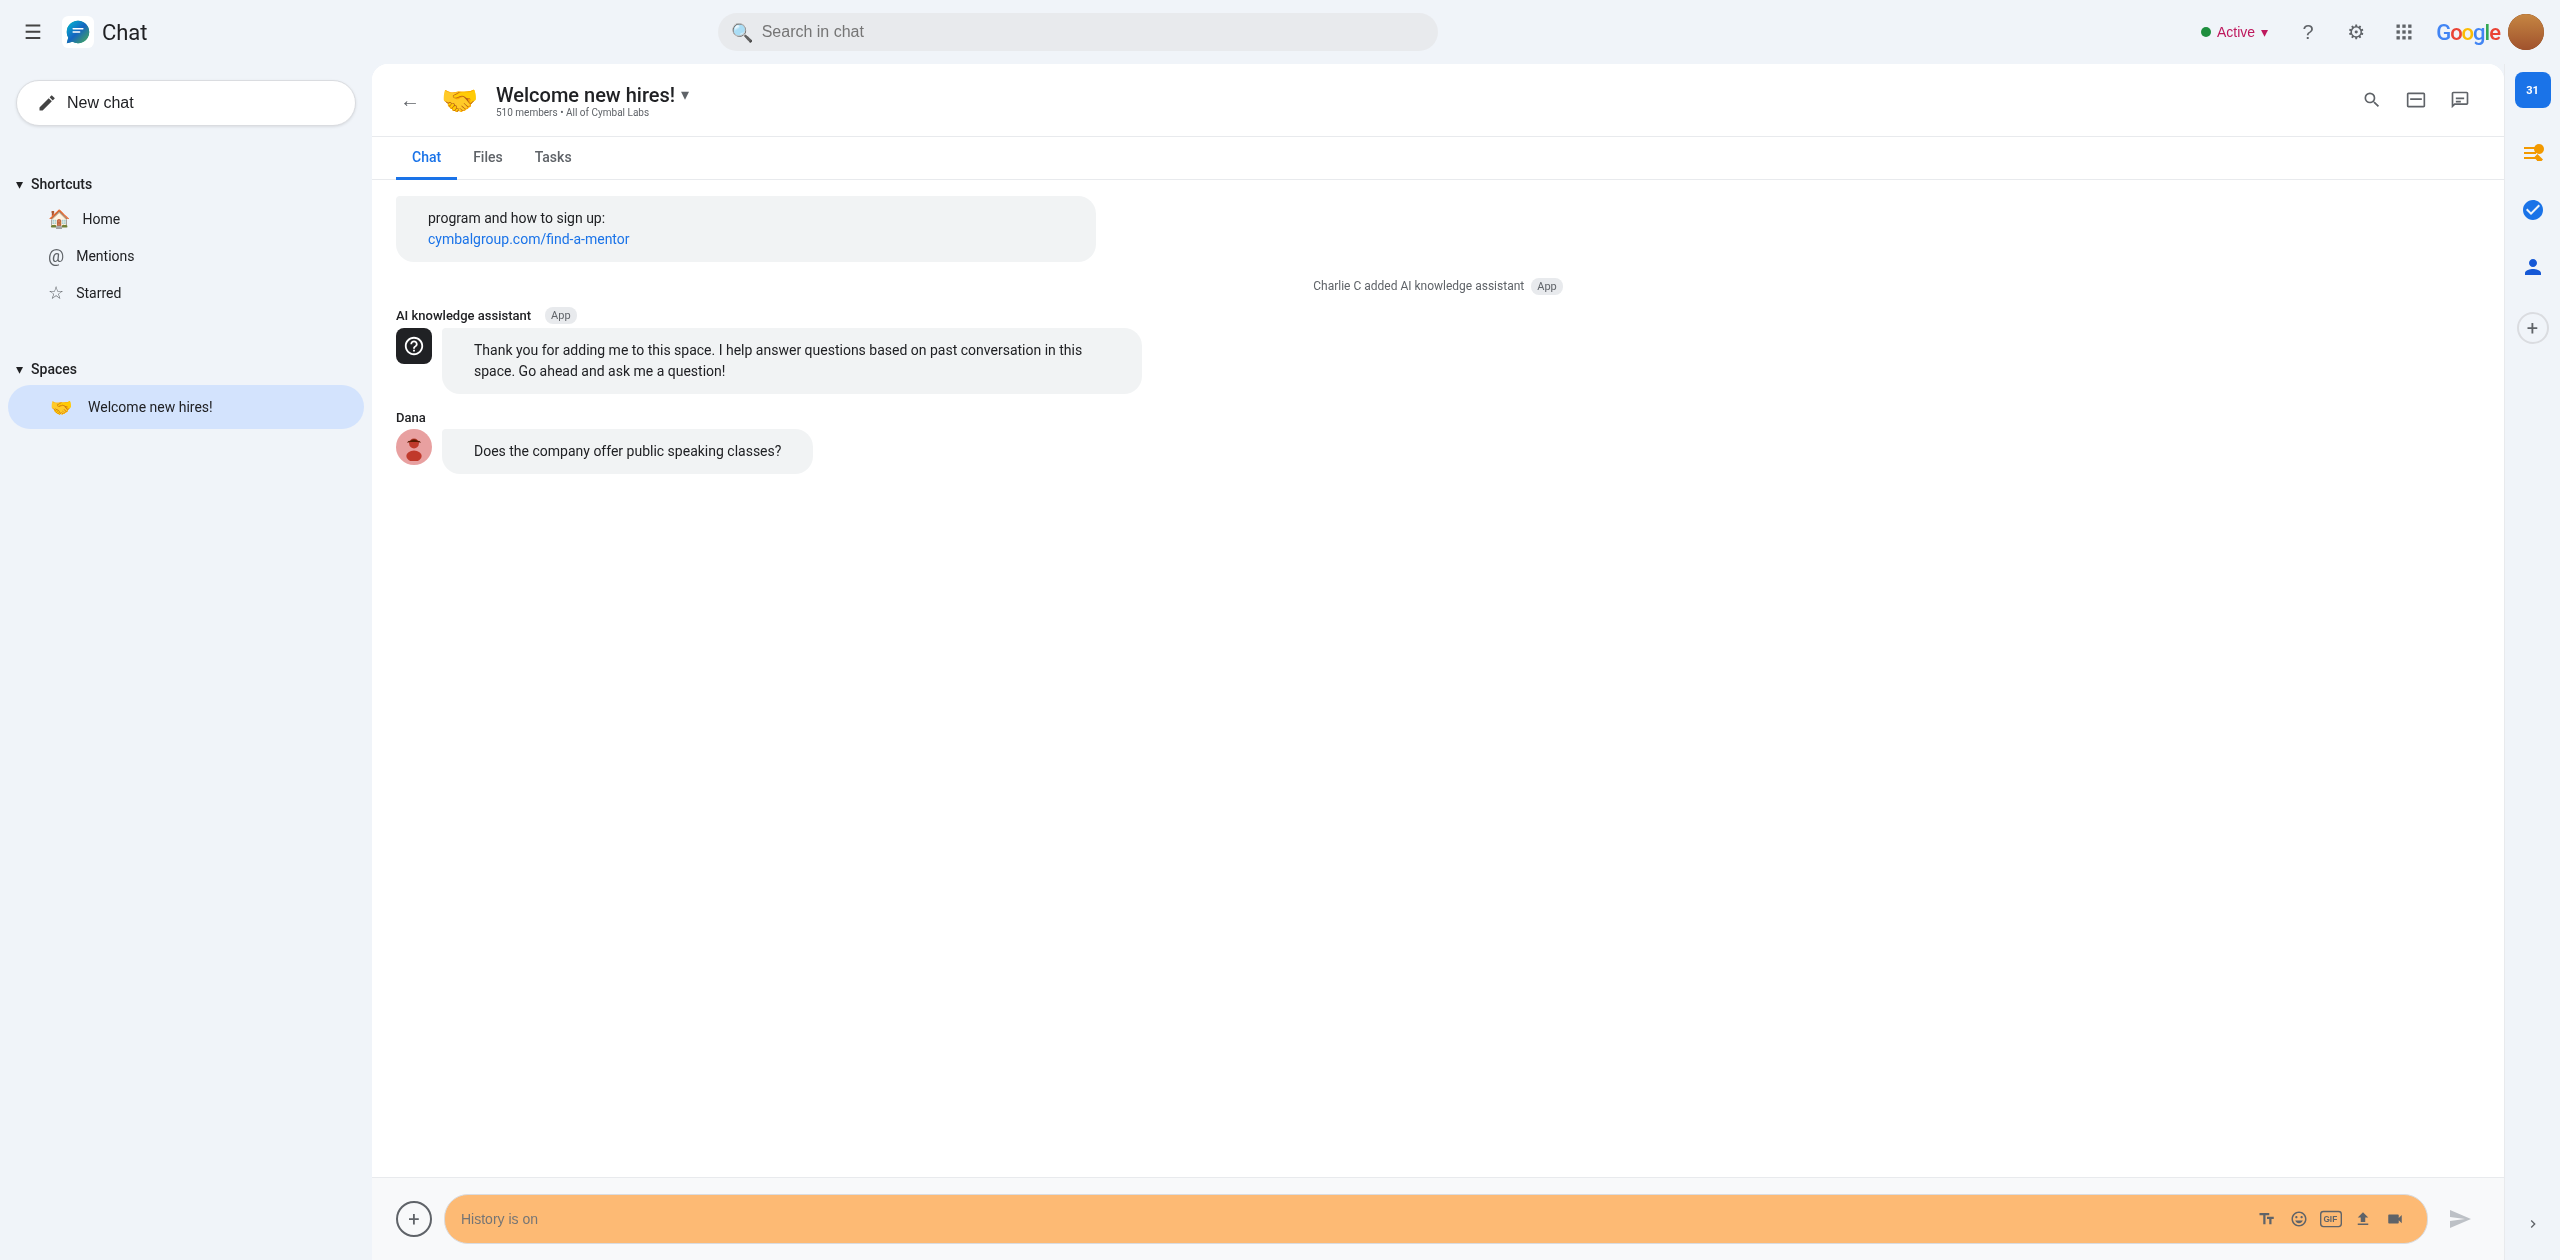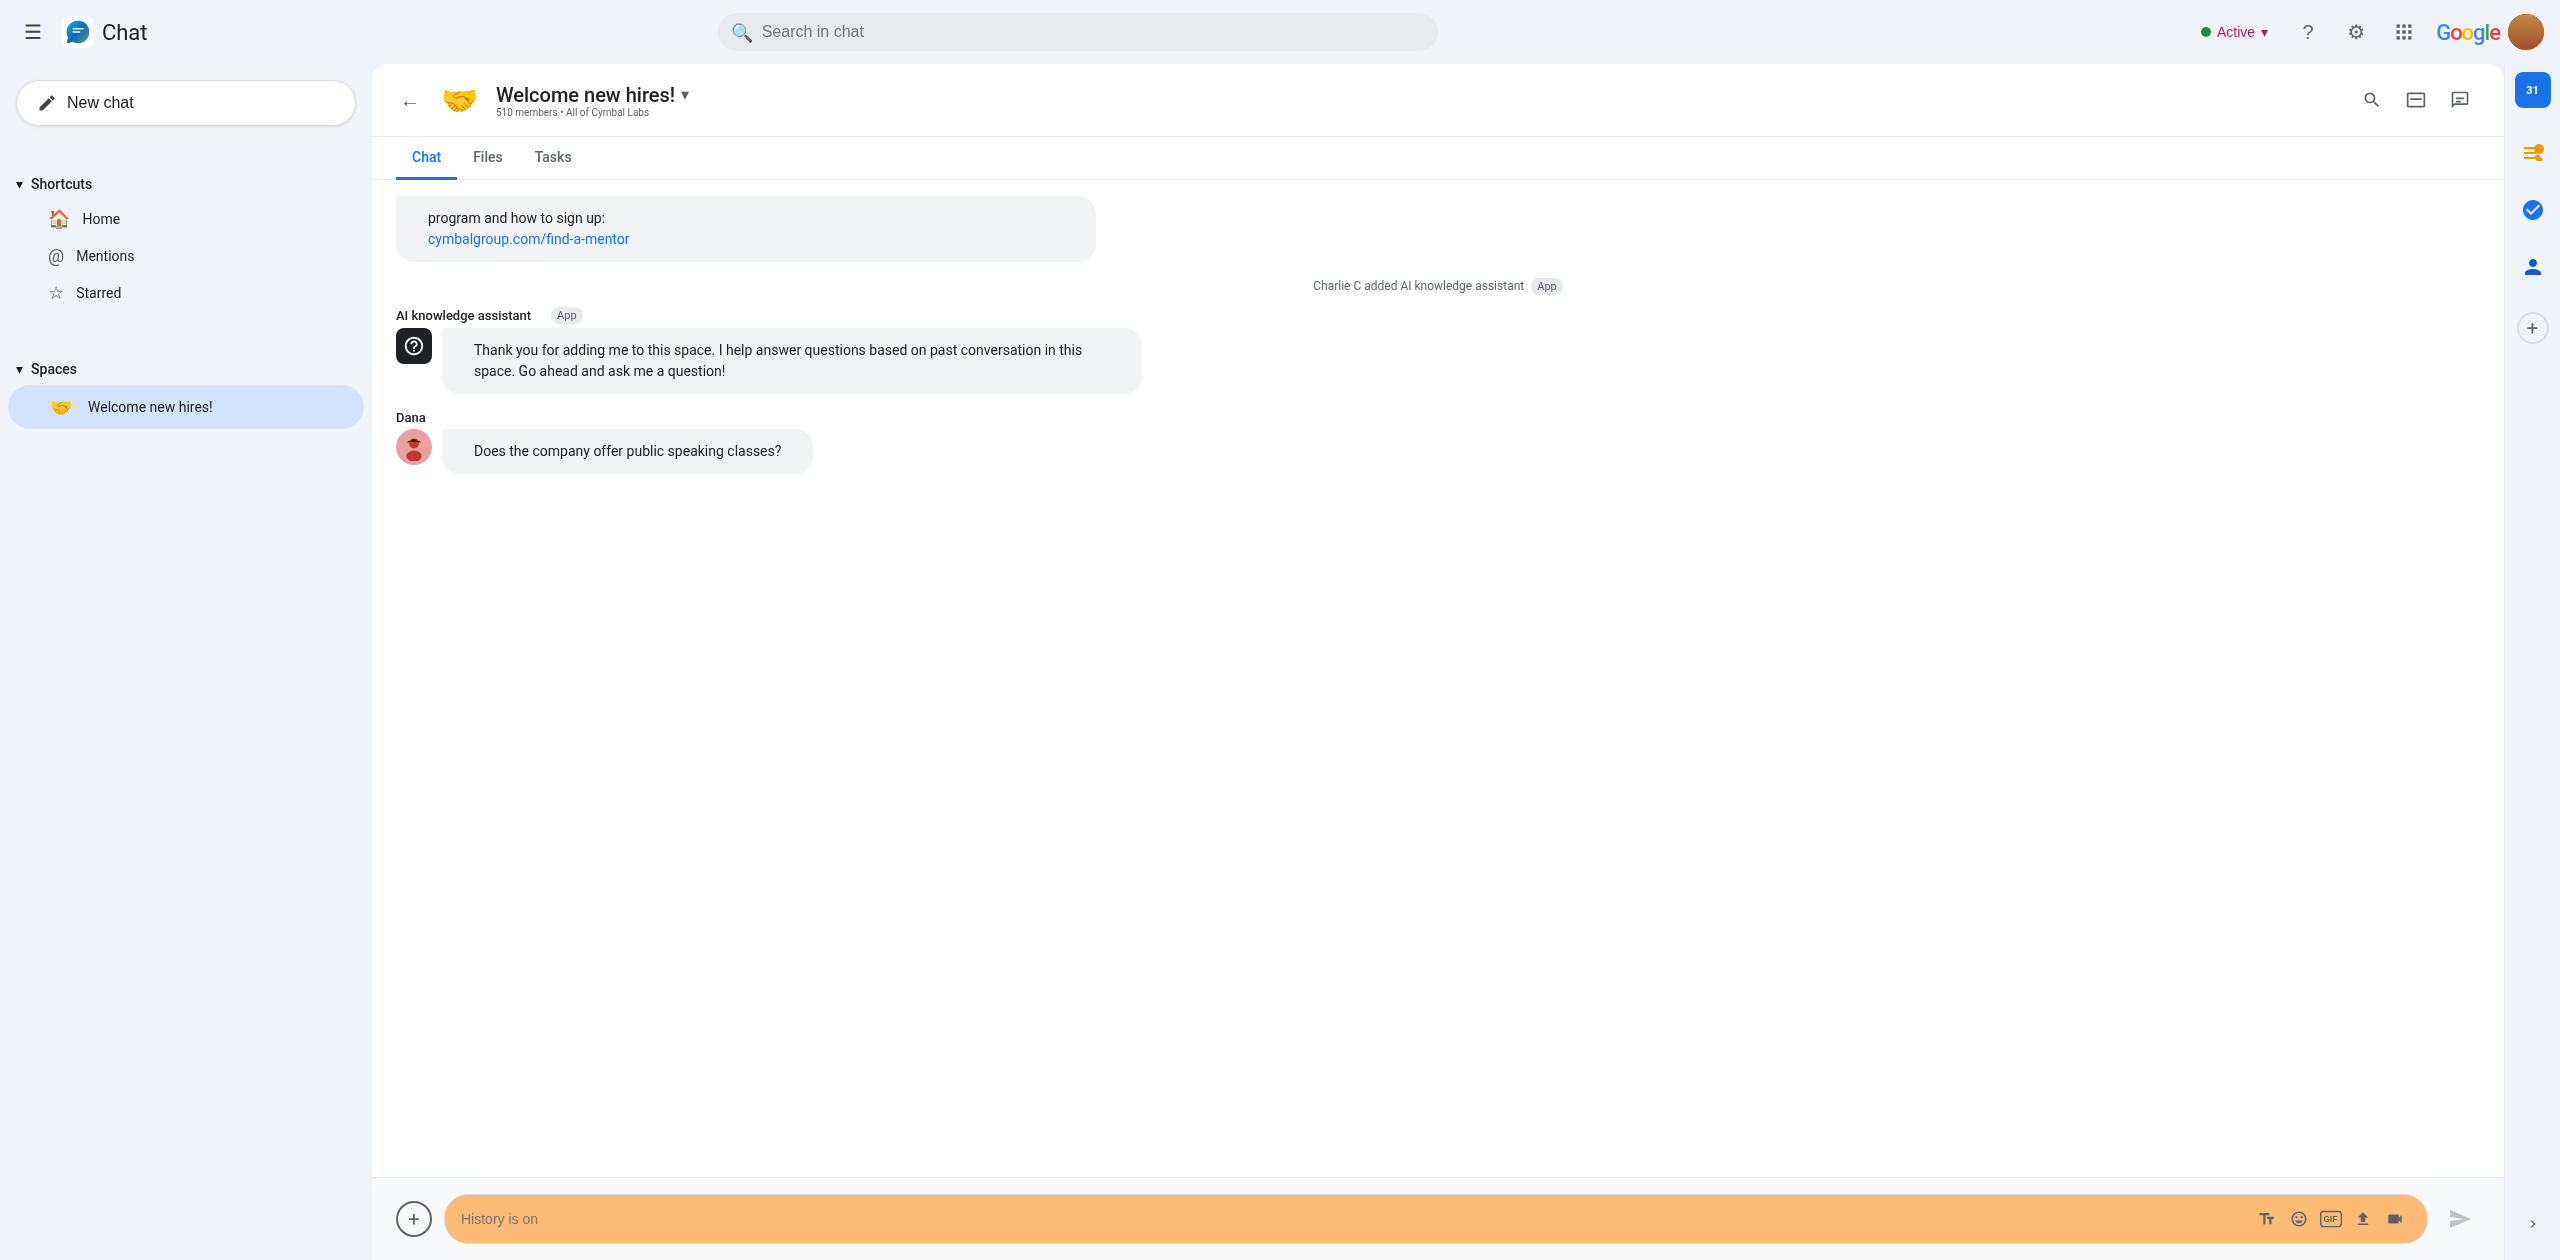--- a/index.html
+++ b/index.html
@@ -397,21 +397,21 @@
       background: #e8eaed;
       color: #5f6368;
       font-size: 11px;
       padding: 2px 6px;
       border-radius: 8px;
       margin-left: 4px;
     }
     .message-sender-row {
       display: flex;
       align-items: center;
-      gap: 16px;
+      gap: 10px;
       margin-bottom: 4px;
     }
     .message-sender-name {
       font-size: 13px;
       font-weight: 500;
       color: #202124;
     }
     .message-row {
       display: flex;
       gap: 10px;

